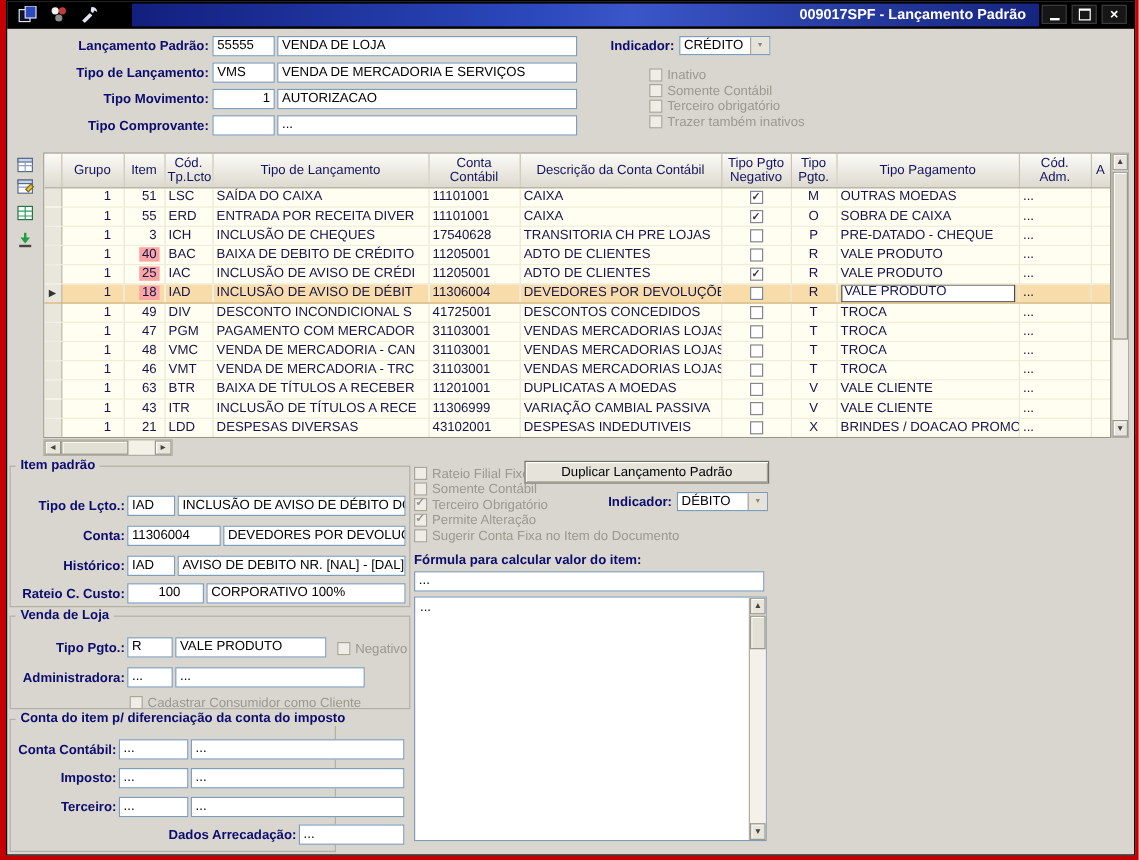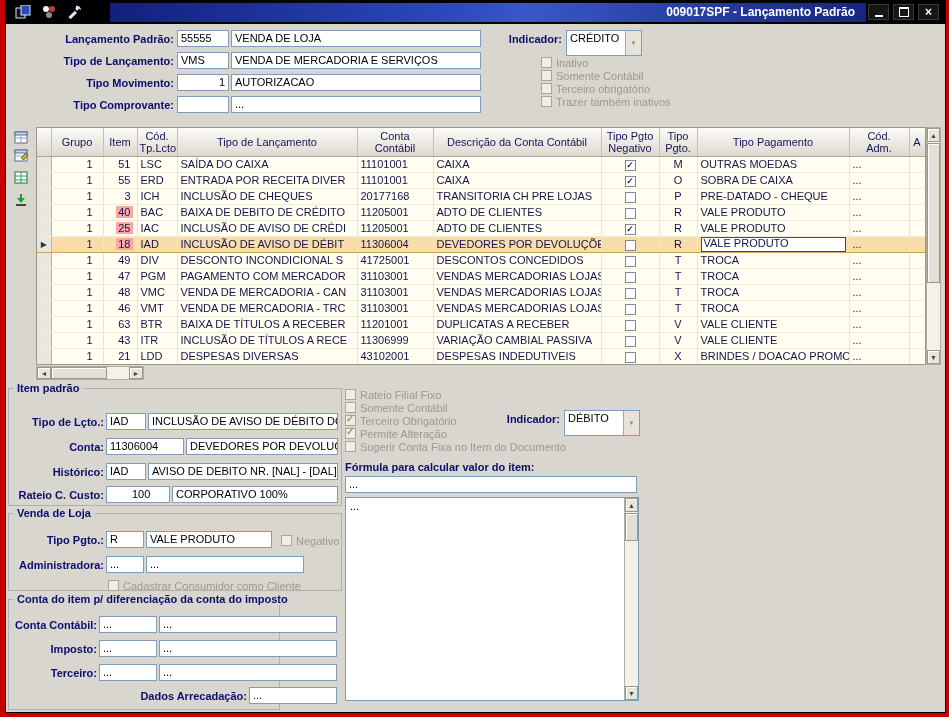--- a/index.html
+++ b/index.html
@@ -21,21 +21,21 @@
   .glyph-min{width:8px;height:2px;background:#fff;margin-top:7px;}
   .glyph-max{width:8px;height:7px;border:1px solid #fff;border-top-width:2px;}
 
   
   .lbl{position:absolute;font-size:11px;font-weight:bold;color:#0c0c6e;text-align:right;
     height:13px;line-height:13px;white-space:nowrap;}
   .lbl-plain{font-weight:bold;color:#0c0c6e;font-size:11px;position:absolute;white-space:nowrap;}
   .tb{position:absolute;background:#fff;border:1px solid #7f9db9;height:17px;box-sizing:border-box;
     font-size:11px;line-height:13px;padding:1px 3px;color:#000;overflow:hidden;white-space:nowrap;}
   .tb.num{text-align:right;}
-  .combo{position:absolute;height:26px;display:flex;border:1px solid #7f9db9;background:#fff;box-sizing:border-box;}
+  .combo{position:absolute;height:16px;display:flex;border:1px solid #7f9db9;background:#fff;box-sizing:border-box;}
   .combo-text{flex:1;font-size:11px;line-height:13px;padding:1px 3px;overflow:hidden;white-space:nowrap;}
   .combo-btn{width:15px;background:#e6e3db;border-left:1px solid #aaa79d;color:#8a877d;
     display:flex;align-items:center;justify-content:center;}
   .combo-btn span{font-size:6px;line-height:6px;}
   .chk{position:absolute;display:flex;align-items:center;gap:4px;height:13px;}
   .cb{position:relative;display:inline-block;width:11px;height:11px;background:#fff;
     border:1px solid #828790;box-sizing:border-box;}
   .cb .mark{display:none;position:absolute;top:-3px;left:0;font-size:10px;font-weight:bold;color:#3a3a3a;}
   .cb.checked .mark{display:block;}
   .cb.dis{background:#efede6;border-color:#a8a59b;}
@@ -270,21 +270,21 @@
       <td class="c-pag"><span class="pag-text">SOBRA DE CAIXA</span></td>
       <td class="c-adm">...</td>
       <td class="c-a"></td>
     </tr>
           <tr class="grow">
       <td class="c-ind"></td>
       <td class="c-grupo">1</td>
       <td class="c-item"><span class="ihl">3</span></td>
       <td class="c-cod">ICH</td>
       <td class="c-tipo">INCLUSÃO DE CHEQUES</td>
-      <td class="c-conta">20177168</td>
+      <td class="c-conta">17540628</td>
       <td class="c-desc">TRANSITORIA CH PRE LOJAS</td>
       <td class="c-neg"><span class="grid-cb"></span></td>
       <td class="c-pgto">P</td>
       <td class="c-pag"><span class="pag-text">PRE-DATADO - CHEQUE</span></td>
       <td class="c-adm">...</td>
       <td class="c-a"></td>
     </tr>
           <tr class="grow">
       <td class="c-ind"></td>
       <td class="c-grupo">1</td>
@@ -385,21 +385,21 @@
       <td class="c-adm">...</td>
       <td class="c-a"></td>
     </tr>
           <tr class="grow">
       <td class="c-ind"></td>
       <td class="c-grupo">1</td>
       <td class="c-item"><span class="ihl">63</span></td>
       <td class="c-cod">BTR</td>
       <td class="c-tipo">BAIXA DE TÍTULOS A RECEBER</td>
       <td class="c-conta">11201001</td>
-      <td class="c-desc">DUPLICATAS A RECEBER</td>
+      <td class="c-desc">DUPLICATAS A MOEDAS</td>
       <td class="c-neg"><span class="grid-cb"></span></td>
       <td class="c-pgto">V</td>
       <td class="c-pag"><span class="pag-text">VALE CLIENTE</span></td>
       <td class="c-adm">...</td>
       <td class="c-a"></td>
     </tr>
           <tr class="grow">
       <td class="c-ind"></td>
       <td class="c-grupo">1</td>
       <td class="c-item"><span class="ihl">43</span></td>
@@ -488,20 +488,21 @@
     <span class="cb dis checked">
         <span class="mark">✓</span>
       </span>
     <span class="chk-lbl dis">Permite Alteração</span>
   </div>
   <div class="chk" style="left:345px;top:440px;">
     <span class="cb dis"></span>
     <span class="chk-lbl dis">Sugerir Conta Fixa no Item do Documento</span>
   </div>
 
+  <div class="btn" style="left:437px;top:384px;width:204px;height:19px;">Duplicar Lançamento Padrão</div>
 
   <div class="lbl" style="left:496px;top:413px;width:64px;">Indicador:</div>
   <div class="combo" style="left:564px;top:410px;width:76px;">
     <div class="combo-text">DÉBITO</div>
     <div class="combo-btn">
         <span>▼</span>
       </div>
   </div>
 
   <div class="lbl-plain" style="left:345px;top:461px;">Fórmula para calcular valor do item:</div>

